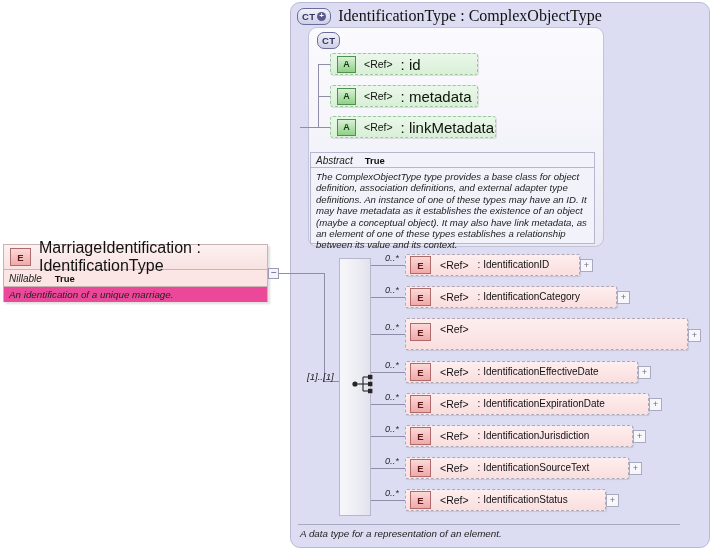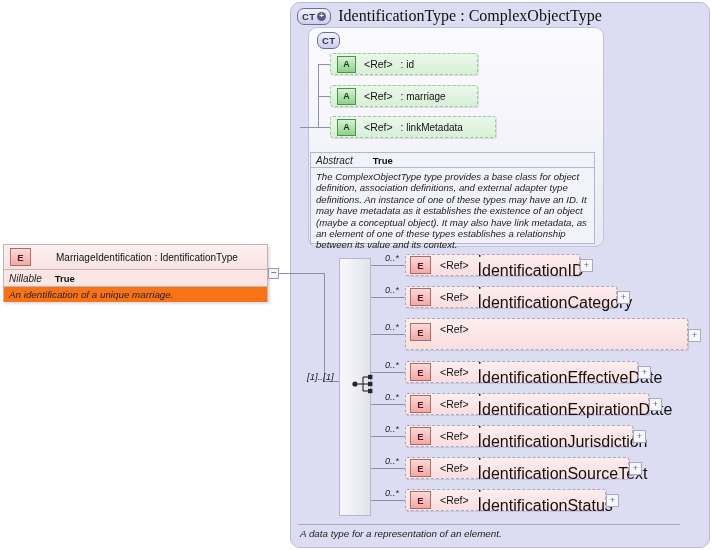--- a/index.html
+++ b/index.html
@@ -51,32 +51,32 @@
   }
   .attr-row.r1{left:330px;top:53px;width:148px;}
   .attr-row.r2{left:330px;top:85px;width:148px;}
   .attr-row.r3{left:330px;top:116px;width:166px;}
   .a-badge{
     width:17px;height:15px;flex:none;display:flex;align-items:center;justify-content:center;
     border:1px solid #4f8f4f;background:linear-gradient(180deg,#d9f2d4,#8fd089);
     font-size:9px;font-weight:bold;color:#123d12;
   }
   .a-ref{font-size:10.5px;color:#111;}
-  .a-name{font-size:10px;color:#111;}
+  .a-name{font-size:15px;color:#111;}
 
   
   .ln{background:#8e8ea8;position:absolute;}
 
   
   #abstract-panel{
     left:310px;top:152px;width:285px;height:92px;
     background:#f2f2fa;border:1px solid #b6b6cf;
   }
   .abs-hdr{
-    height:14px;display:flex;align-items:center;gap:20px;padding:0 5px;
+    height:14px;display:flex;align-items:center;gap:12px;padding:0 5px;
     border-bottom:1px solid #b6b6cf;
   }
   .abs-hdr .k{font-style:italic;font-size:10px;color:#222;}
   .abs-hdr .v{font-weight:bold;font-size:9.5px;color:#111;}
   .abs-body{
     padding:3px 5px 0 5px;font-style:italic;font-size:9.6px;line-height:11.4px;color:#222;
   }
 
   
   #left-el{
@@ -87,29 +87,29 @@
   #left-el-head{
     height:24px;display:flex;align-items:center;gap:8px;padding-left:6px;
     border-bottom:1px solid #c9b4b4;
     background:linear-gradient(180deg,#fdf1f1,#f8e2e2);
   }
   .e-badge{
     width:19px;height:16px;flex:none;display:flex;align-items:center;justify-content:center;
     border:1px solid #b06a6a;background:linear-gradient(180deg,#fad9d9,#f0a9a9);
     font-size:9.5px;font-weight:bold;color:#5c1b1b;
   }
-  #left-el-title{font-size:10px;color:#111;margin-left:17px;}
+  #left-el-title{font-size:16px;color:#111;}
   .prop-row{
     height:16px;display:flex;align-items:center;gap:13px;padding:0 5px;
     border-bottom:1px solid #c9b4b4;background:#fbe5e5;
   }
   .prop-row .k{font-style:italic;font-size:10px;color:#222;}
   .prop-row .v{font-weight:bold;font-size:9.5px;color:#111;}
   #left-el-doc{
-    padding:2px 5px;font-style:italic;font-size:9.8px;color:#222;background:#f97316;
+    padding:2px 5px;font-style:italic;font-size:9.8px;color:#222;background:#ec4899;
   }
 
   
   .pmbox{
     width:11px;height:11px;border:1px solid #9a9ab4;background:#f4f4fb;
     display:flex;align-items:center;justify-content:center;
     font-size:10px;line-height:8px;color:#55557a;font-family:"Liberation Mono",monospace;
   }
 
   
@@ -123,21 +123,21 @@
 
   
   .el-row{
     height:22px;display:flex;align-items:center;gap:9px;padding-left:4px;
     border:1px dashed #aaaabe;border-radius:2px;
     background:linear-gradient(180deg,#fdeeee 0%,#fbdede 100%);
     box-shadow:1px 1px 1px rgba(0,0,0,.10);
   }
   .el-row.two{height:32px;}
   .el-ref{font-size:10.5px;color:#111;}
-  .el-name{font-size:16px;color:#111;line-height:12px;}
+  .el-name{font-size:10px;color:#111;line-height:12px;}
   .occ{position:absolute;font-style:italic;font-size:9.2px;color:#2a2a2a;}
   .expand{position:absolute;width:11px;height:11px;border:1px solid #a9a9c0;background:#f6f6fb;
     display:flex;align-items:center;justify-content:center;font-size:9px;line-height:8px;
     color:#6a6a8c;font-family:"Liberation Mono",monospace;}
 
   
   #footer-sep{left:298px;top:524px;width:382px;height:1px;background:#a9a9c2;}
   #footer-doc{left:300px;top:528px;font-style:italic;font-size:9.8px;color:#222;}
 </style>
 </head>
@@ -168,21 +168,21 @@
 <div class="abs ln" style="left:300px;top:127px;width:18px;height:1px;"></div>
 
 <div class="abs attr-row r1">
   <span class="a-badge">A</span>
   <span class="a-ref">&lt;Ref&gt;</span>
   <span class="a-name">: id</span>
 </div>
 <div class="abs attr-row r2">
   <span class="a-badge">A</span>
   <span class="a-ref">&lt;Ref&gt;</span>
-  <span class="a-name">: marriage</span>
+  <span class="a-name">: metadata</span>
 </div>
 <div class="abs attr-row r3">
   <span class="a-badge">A</span>
   <span class="a-ref">&lt;Ref&gt;</span>
   <span class="a-name">: linkMetadata</span>
 </div>
 
 <div class="abs" id="abstract-panel">
   <div class="abs-hdr">
     <span class="k">Abstract</span>

